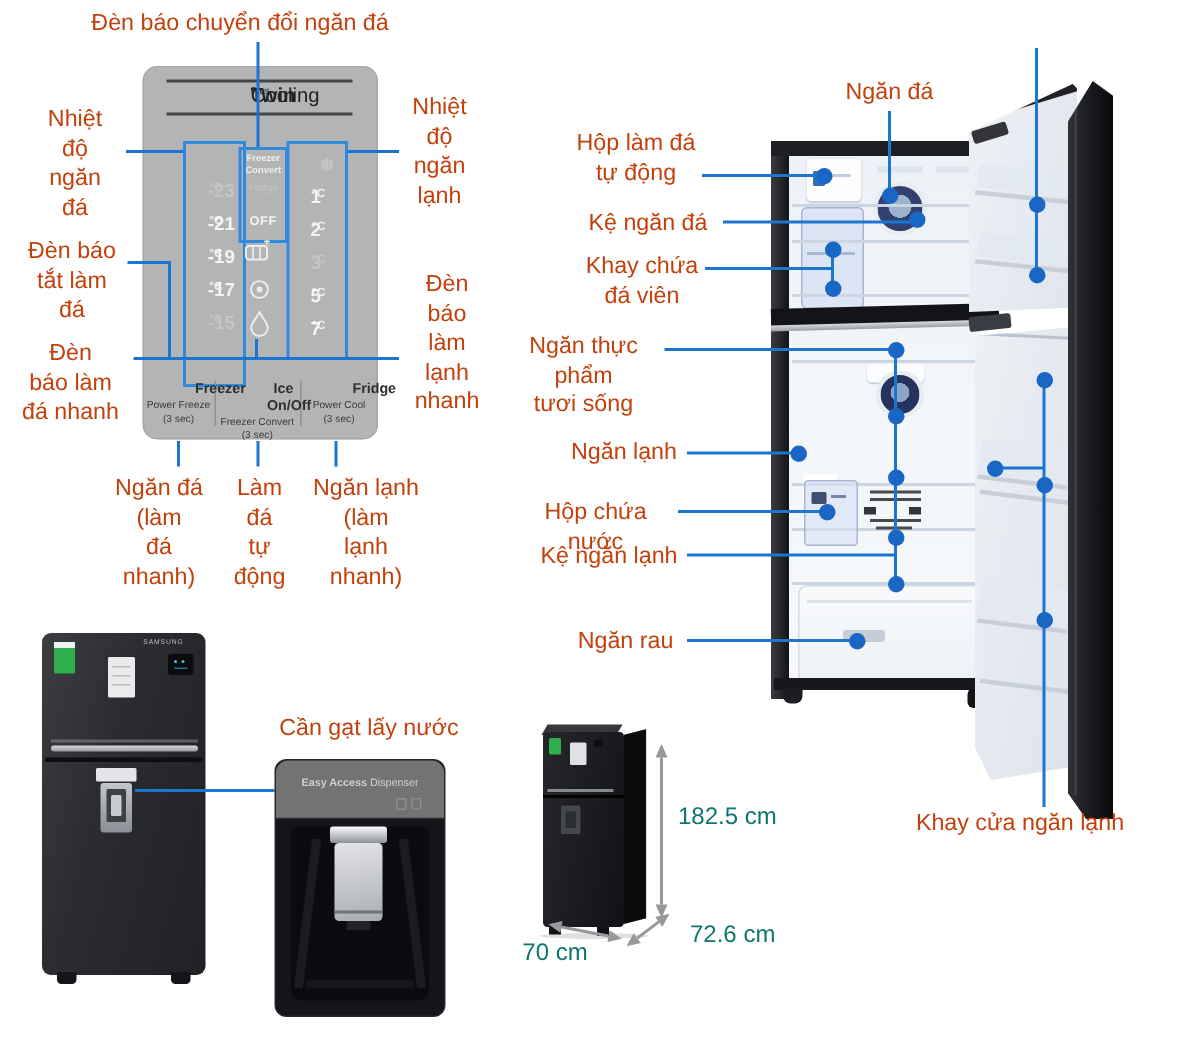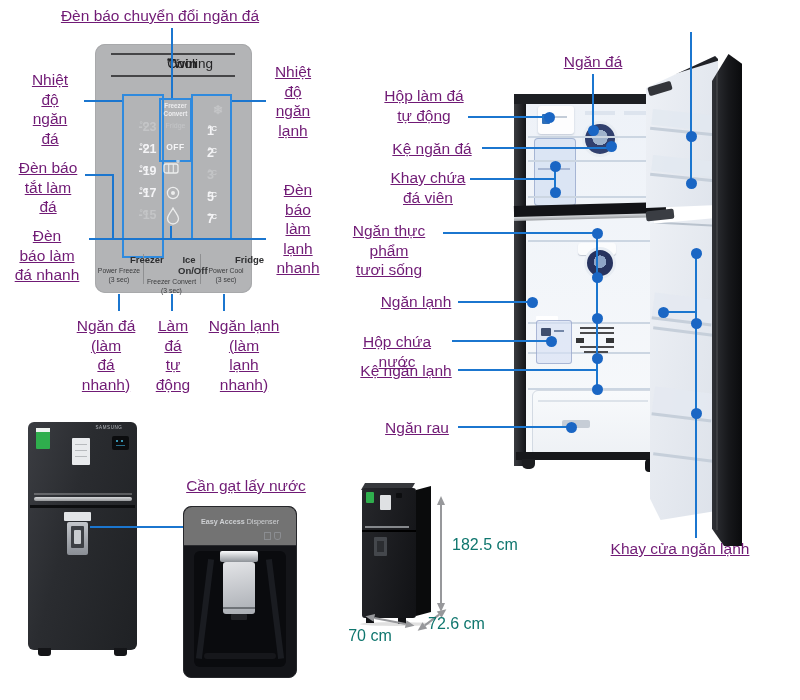--- a/index.html
+++ b/index.html
@@ -1,19 +1,19 @@
 <!DOCTYPE html>
 <html><head>
 <meta charset="utf-8">
 <style>
   html,body{margin:0;padding:0;background:#fff;}
   .stage{position:relative;width:800px;height:700px;background:#ffffff;overflow:hidden;
          font-family:"Liberation Sans",sans-serif;}
   
-  .cl{position:absolute;font-size:15.5px;line-height:1.26;color:#701a75;text-align:center;white-space:pre-line;text-decoration:underline;}
+  .cl{position:absolute;font-size:15.5px;line-height:1.26;color:#c2410c;text-align:center;white-space:pre-line;}
   
   .hl{position:absolute;height:2px;background:#1b76cf;}
   .vl{position:absolute;width:2px;background:#1b76cf;}
   .dot{position:absolute;width:11px;height:11px;border-radius:50%;background:#1a66c4;}
   
   .panel{position:absolute;left:95px;top:44px;width:157px;height:249px;background:#b3b4b6;
          border-radius:10px;box-shadow:inset 0 0 0 1px #a8a9ab;}
   .panel *{position:absolute;}
   .rule{height:2px;background:#454547;}
   .pbox{border:2px solid #2f8ade;}
@@ -383,15 +383,15 @@
       <div class="shaft"></div>
       <div class="ahr"></div>
   </div>
   <div class="dim-arrow" style="left:414px;top:616px;width:36px;transform:rotate(-37deg);">
     <div class="ahl"></div>
       <div class="shaft"></div>
       <div class="ahr"></div>
   </div>
   <div class="dimlab" style="left:452px;top:536px;">182.5 cm</div>
   <div class="dimlab" style="left:342px;top:627px;width:56px;text-align:center;">70 cm</div>
-  <div class="dimlab" style="left:428px;top:615px;">72.6 cm</div>
+  <div class="dimlab" style="left:460px;top:615px;">72.6 cm</div>
 
 </div>
 
 </body></html>

